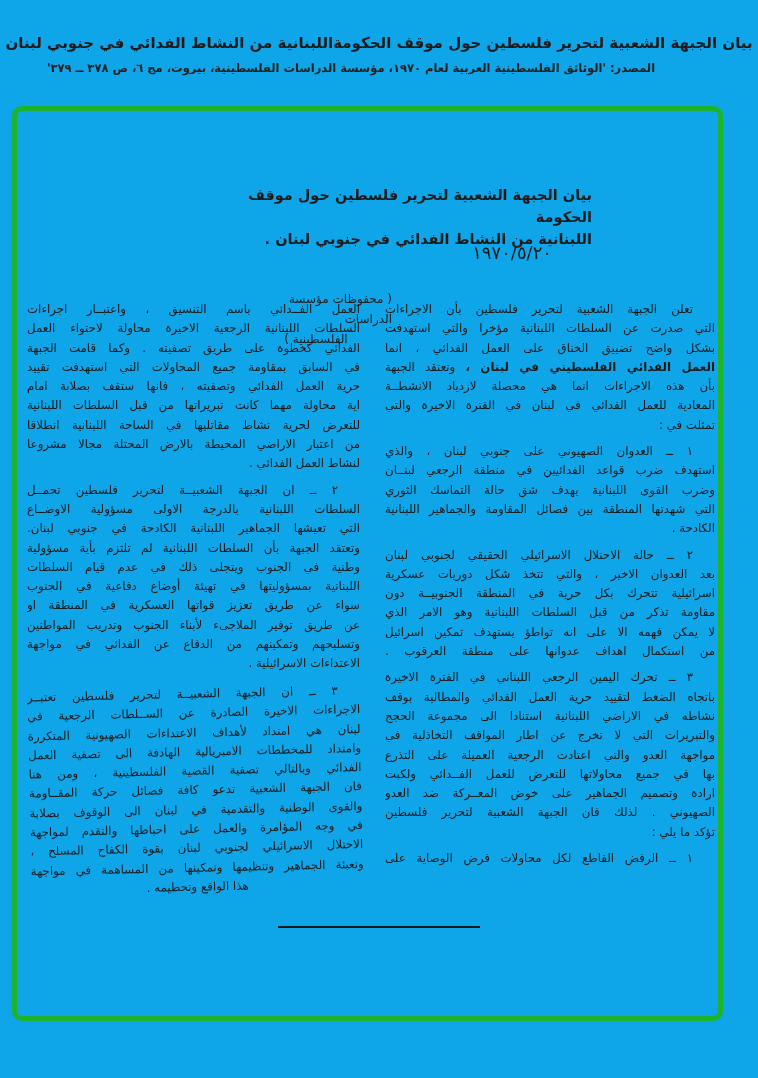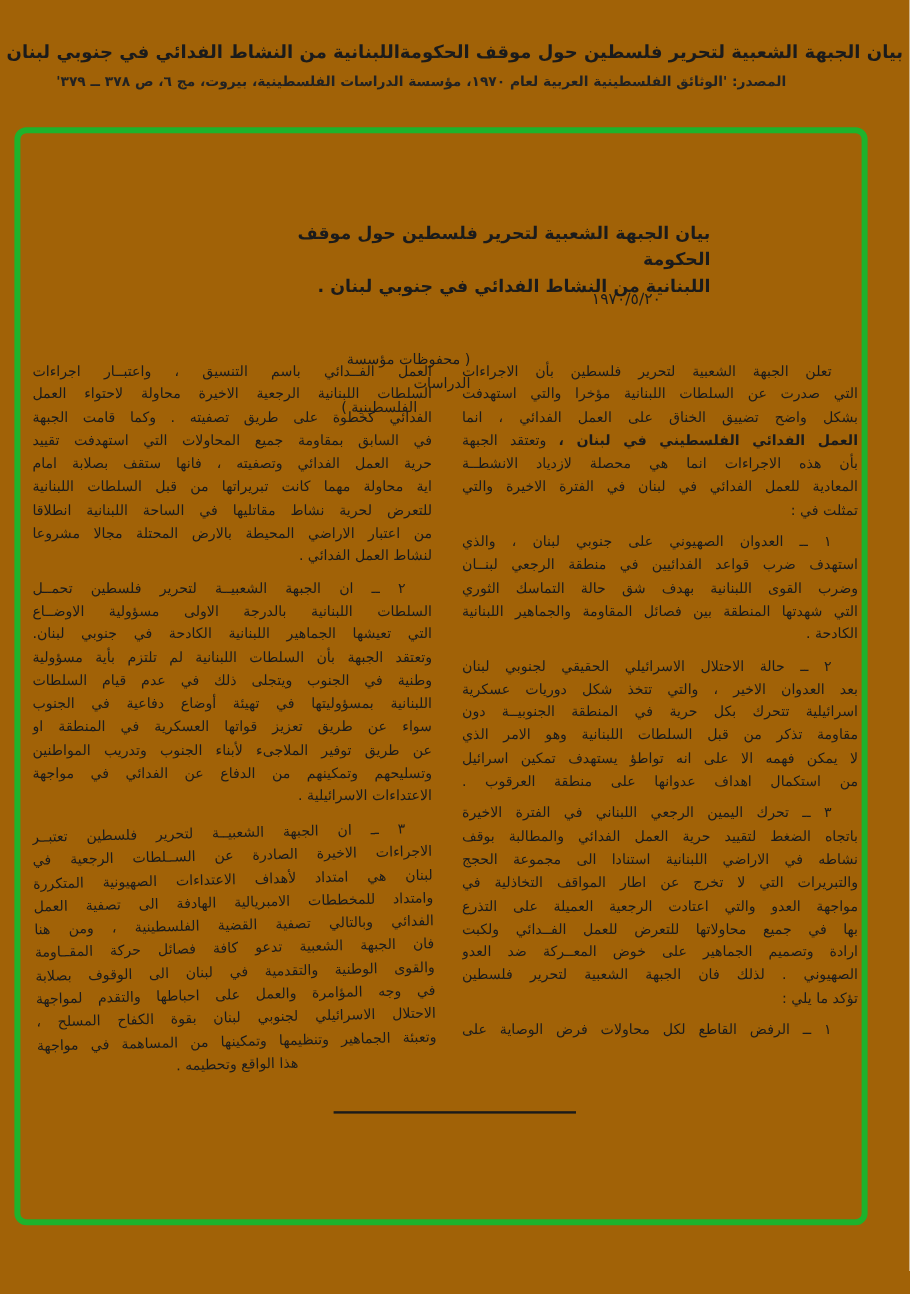--- a/index.html
+++ b/index.html
@@ -1,38 +1,38 @@
 <!DOCTYPE html>
 <html lang="ar" dir="rtl"><head>
 <meta charset="utf-8">
 <style>
   html,body{margin:0;padding:0;background:#ffffff;}
   .page{
-    position:relative;width:758px;height:1078px;background:#a16207;
+    position:relative;width:758px;height:1078px;background:#0ea5e9;
     font-family:"DejaVu Sans",sans-serif;color:#1b1b1b;direction:rtl;overflow:hidden;
   }
   .hdr-title{
     position:absolute;top:34px;left:0;width:758px;text-align:center;
     font-size:15px;font-weight:bold;letter-spacing:0;
   }
   .hdr-source{
     position:absolute;top:61px;left:0;width:702px;text-align:center;
     font-size:11.5px;font-weight:bold;color:#222;
   }
   .frame{
     position:absolute;top:106px;left:12px;width:711px;height:915px;
     box-sizing:border-box;border:5px solid #1db32c;border-radius:10px;background:transparent;
   }
   .doc-title{
     position:absolute;top:184px;left:212px;width:380px;
     font-size:14.5px;font-weight:bold;line-height:22px;
   }
   .doc-date{
-    position:absolute;top:242px;left:468px;width:108px;text-align:center;
-    font-size:13px;
+    position:absolute;top:242px;left:444px;width:108px;
+    font-size:18px;
   }
   .archive{
     position:absolute;top:242px;left:240px;width:152px;
     font-size:12px;line-height:20px;
   }
   .archive .a1{text-align:right;margin-top:47px;}
   .archive .a2{text-align:center;}
   .col{
     position:absolute;top:300px;font-size:11.8px;line-height:19.3px;
     text-align:justify;

